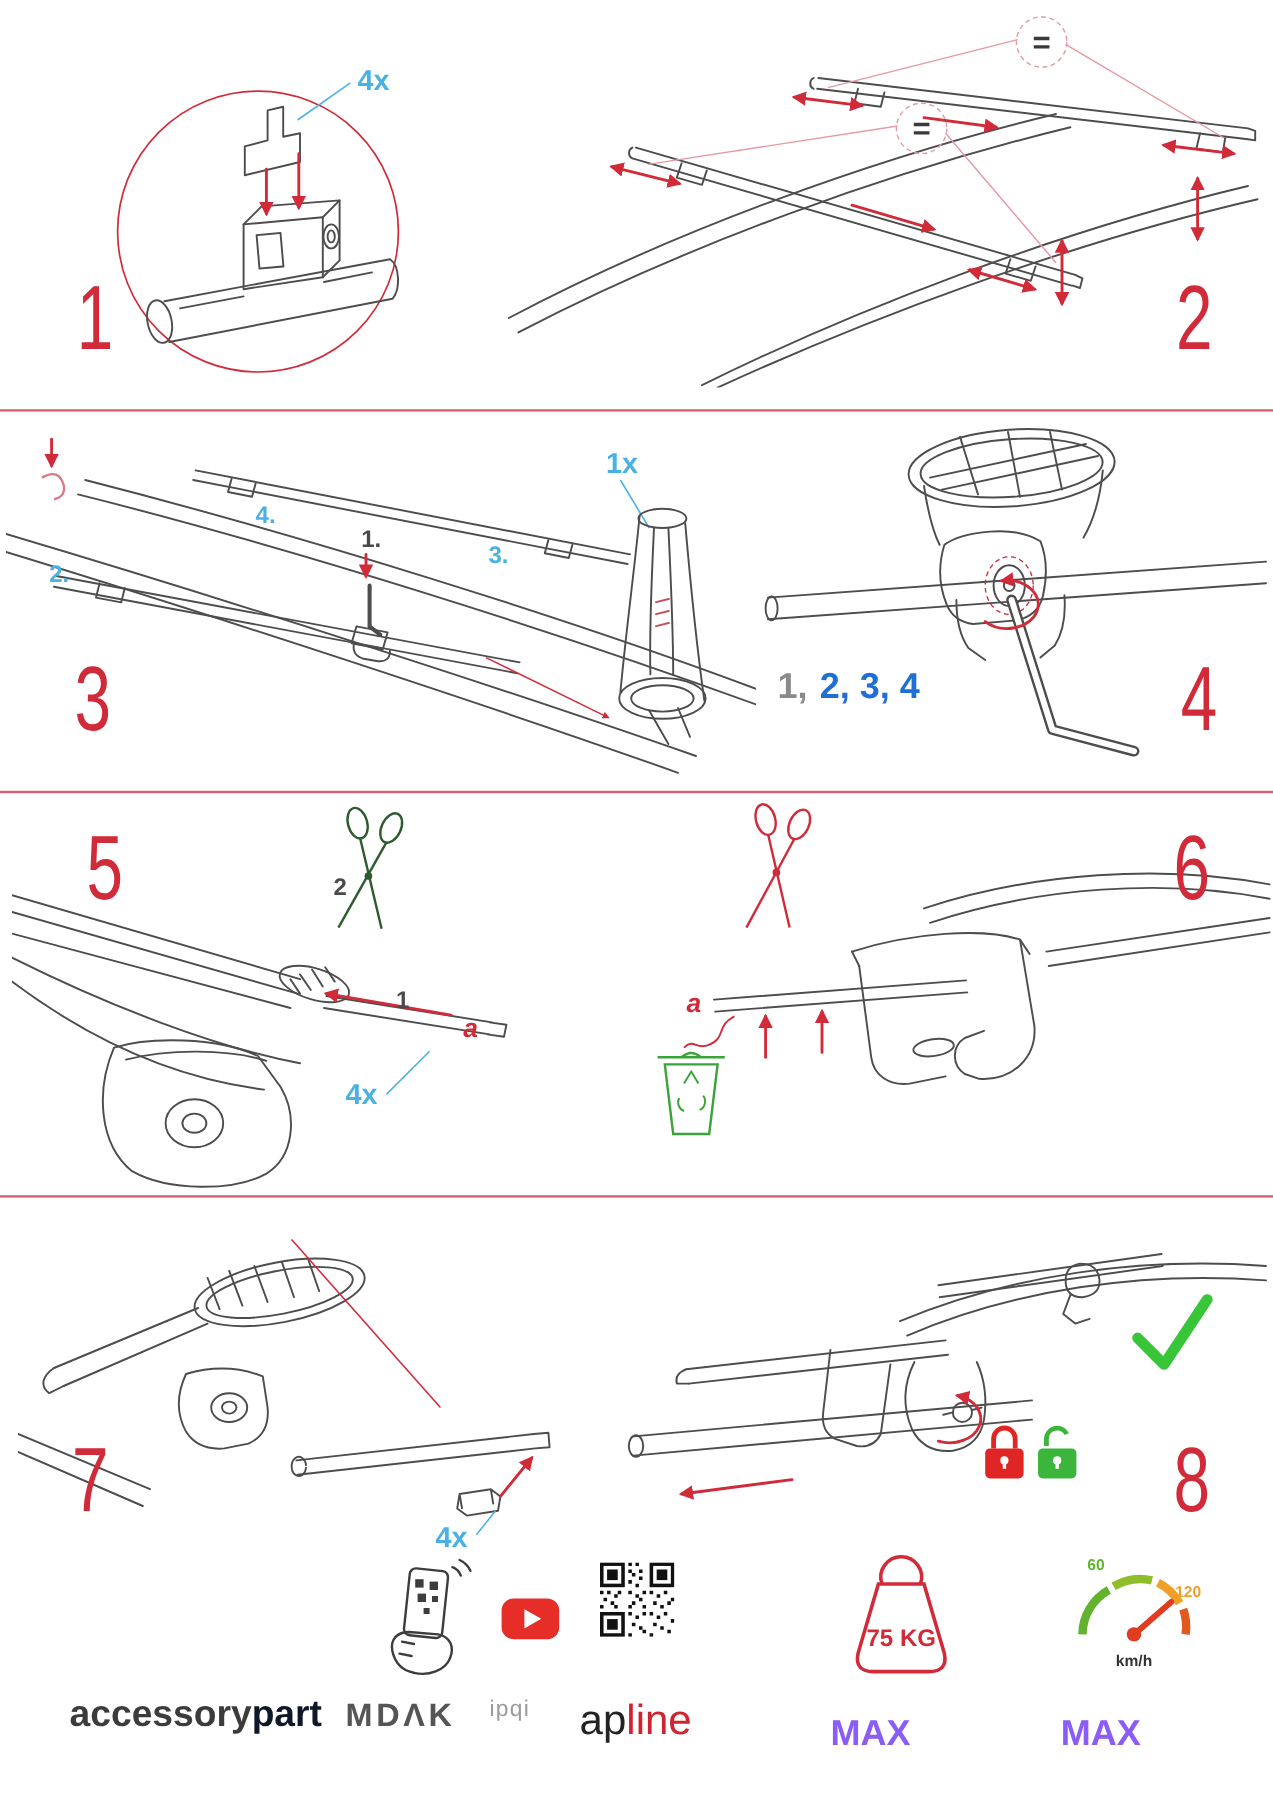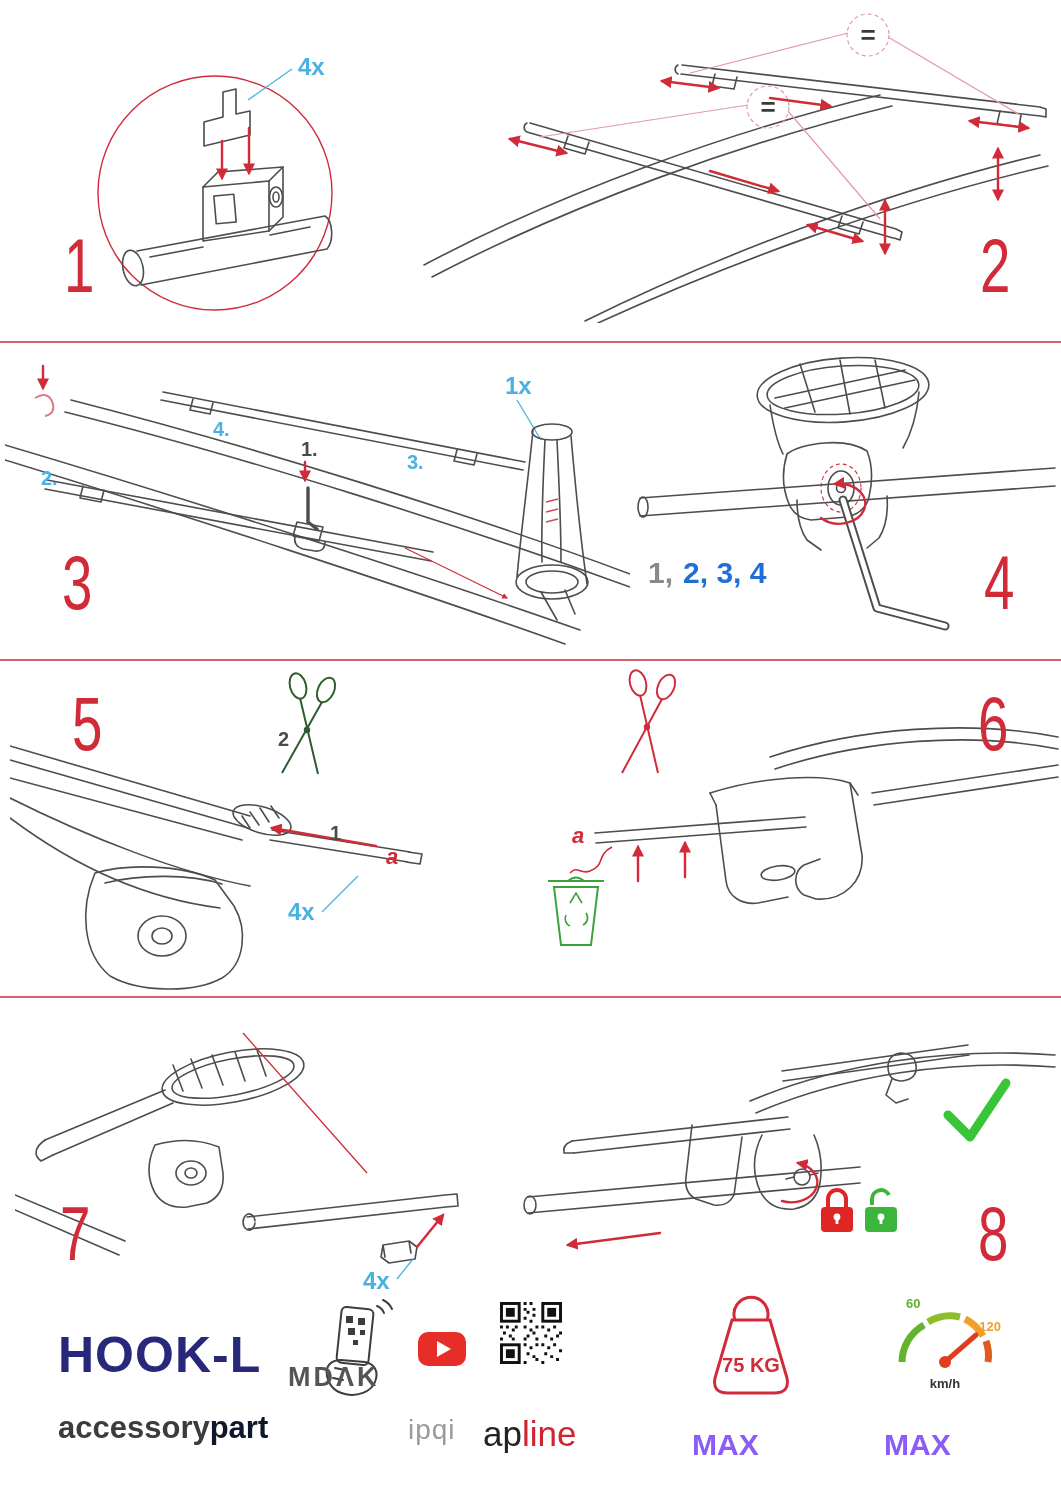--- a/index.html
+++ b/index.html
@@ -24,21 +24,21 @@
   .ts120{fill:#f0a028;font-size:13px;font-weight:700;text-anchor:end;}
   .tskm{fill:#333;font-size:13px;font-weight:600;text-anchor:middle;}
   .seq{position:absolute;font-size:30px;font-weight:600;}
   .seq-gray{color:#8a8a8a;margin-right:10px;}
   .seq-blue{color:#1f6fd6;}
   .product-name{position:absolute;font-size:50px;font-weight:700;color:#28287a;letter-spacing:1px;}
   .brandline{position:absolute;font-size:31px;font-weight:600;}
   .brand-accessory{color:#3c3c3c;}
   .brand-part{color:#0f172a;}
   .logo-mdak{position:absolute;font-size:27px;font-weight:700;color:#555;letter-spacing:3px;}
-  .logo-ipqi{position:absolute;font-size:28px;font-weight:400;color:#9a9a9a;letter-spacing:1px;}
+  .logo-ipqi{position:absolute;font-size:19px;font-weight:400;color:#9a9a9a;letter-spacing:1px;}
   .logo-apline{position:absolute;font-size:35px;font-weight:500;}
   .logo-ap{color:#232323;}
   .logo-line{color:#cf2430;}
   .maxlabel{position:absolute;width:118px;font-size:30px;font-weight:700;color:#8b5cf6;}
   .yt{position:absolute;width:48px;height:34px;background:#e62d27;border-radius:10px;
       display:flex;align-items:center;justify-content:center;}
   .yt-tri{width:0;height:0;border-left:14px solid #fff;border-top:8px solid transparent;
           border-bottom:8px solid transparent;margin-left:4px;}
 </style>
 </head>
@@ -249,21 +249,20 @@
     </g>
     <g>
       <path d="M352,200 v-6 a9,9 0 0 1 17,-4" stroke="#3cb53c" stroke-width="4" fill="none"></path>
       <rect x="345" y="202" width="32" height="25" rx="4" fill="#3cb53c"></rect>
       <circle cx="361" cy="212" r="3.4" fill="#fff"></circle>
       <rect x="359.6" y="212" width="2.8" height="7" fill="#fff"></rect>
     </g>
   </svg>
   <div class="stepnum" style="left:978px;top:1196px">8</div>
 
-  <div class="product-name" style="left:58px;top:1326px">HOOK-L</div>
   <div class="brandline" style="left:58px;top:1410px">
     <span class="brand-accessory">accessory</span><span class="brand-part">part</span>
   </div>
 
   <svg class="illus" style="left:315px;top:1298px" width="80" height="100" viewBox="0 0 80 100">
     <g stroke="#3d3d3d" fill="none" stroke-width="2" stroke-linecap="round" stroke-linejoin="round">
       <rect x="24" y="10" width="32" height="56" rx="5" transform="rotate(6 40 38)"></rect>
       <path d="M62,8 a12,12 0 0 1 7,7 M68,2 a18,18 0 0 1 9,9"></path>
       <path d="M12,78 C10,68 16,62 26,62 L50,64 C60,66 64,74 60,84 C56,94 42,99 30,96 C20,94 14,87 12,78 Z"></path>
       <path d="M20,70 L30,72 M18,80 L28,82"></path>
@@ -299,21 +298,21 @@
         <rect x="45" y="3" width="15" height="15"></rect>
         <rect x="3" y="45" width="15" height="15"></rect>
       </g>
     <g fill="#111">
         <rect x="6" y="6" width="9" height="9"></rect>
         <rect x="48" y="6" width="9" height="9"></rect>
         <rect x="6" y="48" width="9" height="9"></rect>
       </g>
   </svg>
 
-  <div class="logo-mdak" style="left:288px;top:1362px">MDΛK</div>
+  <div class="logo-mdak" style="left:288px;top:1414px">MDΛK</div>
   <div class="logo-ipqi" style="left:408px;top:1414px">ipqi</div>
   <div class="logo-apline" style="left:483px;top:1414px">
     <span class="logo-ap">ap</span><span class="logo-line">line</span>
   </div>
 
   <svg class="illus" style="left:692px;top:1288px" width="118" height="118" viewBox="0 0 118 118">
     <g stroke="#d12b3a" stroke-width="3" fill="none">
       <path d="M43,32 a17,17 0 1 1 32,0"></path>
       <path d="M40,32 h38 l17,58 q3,15 -13,15 h-46 q-16,0 -13,-15 z"></path>
     </g>

